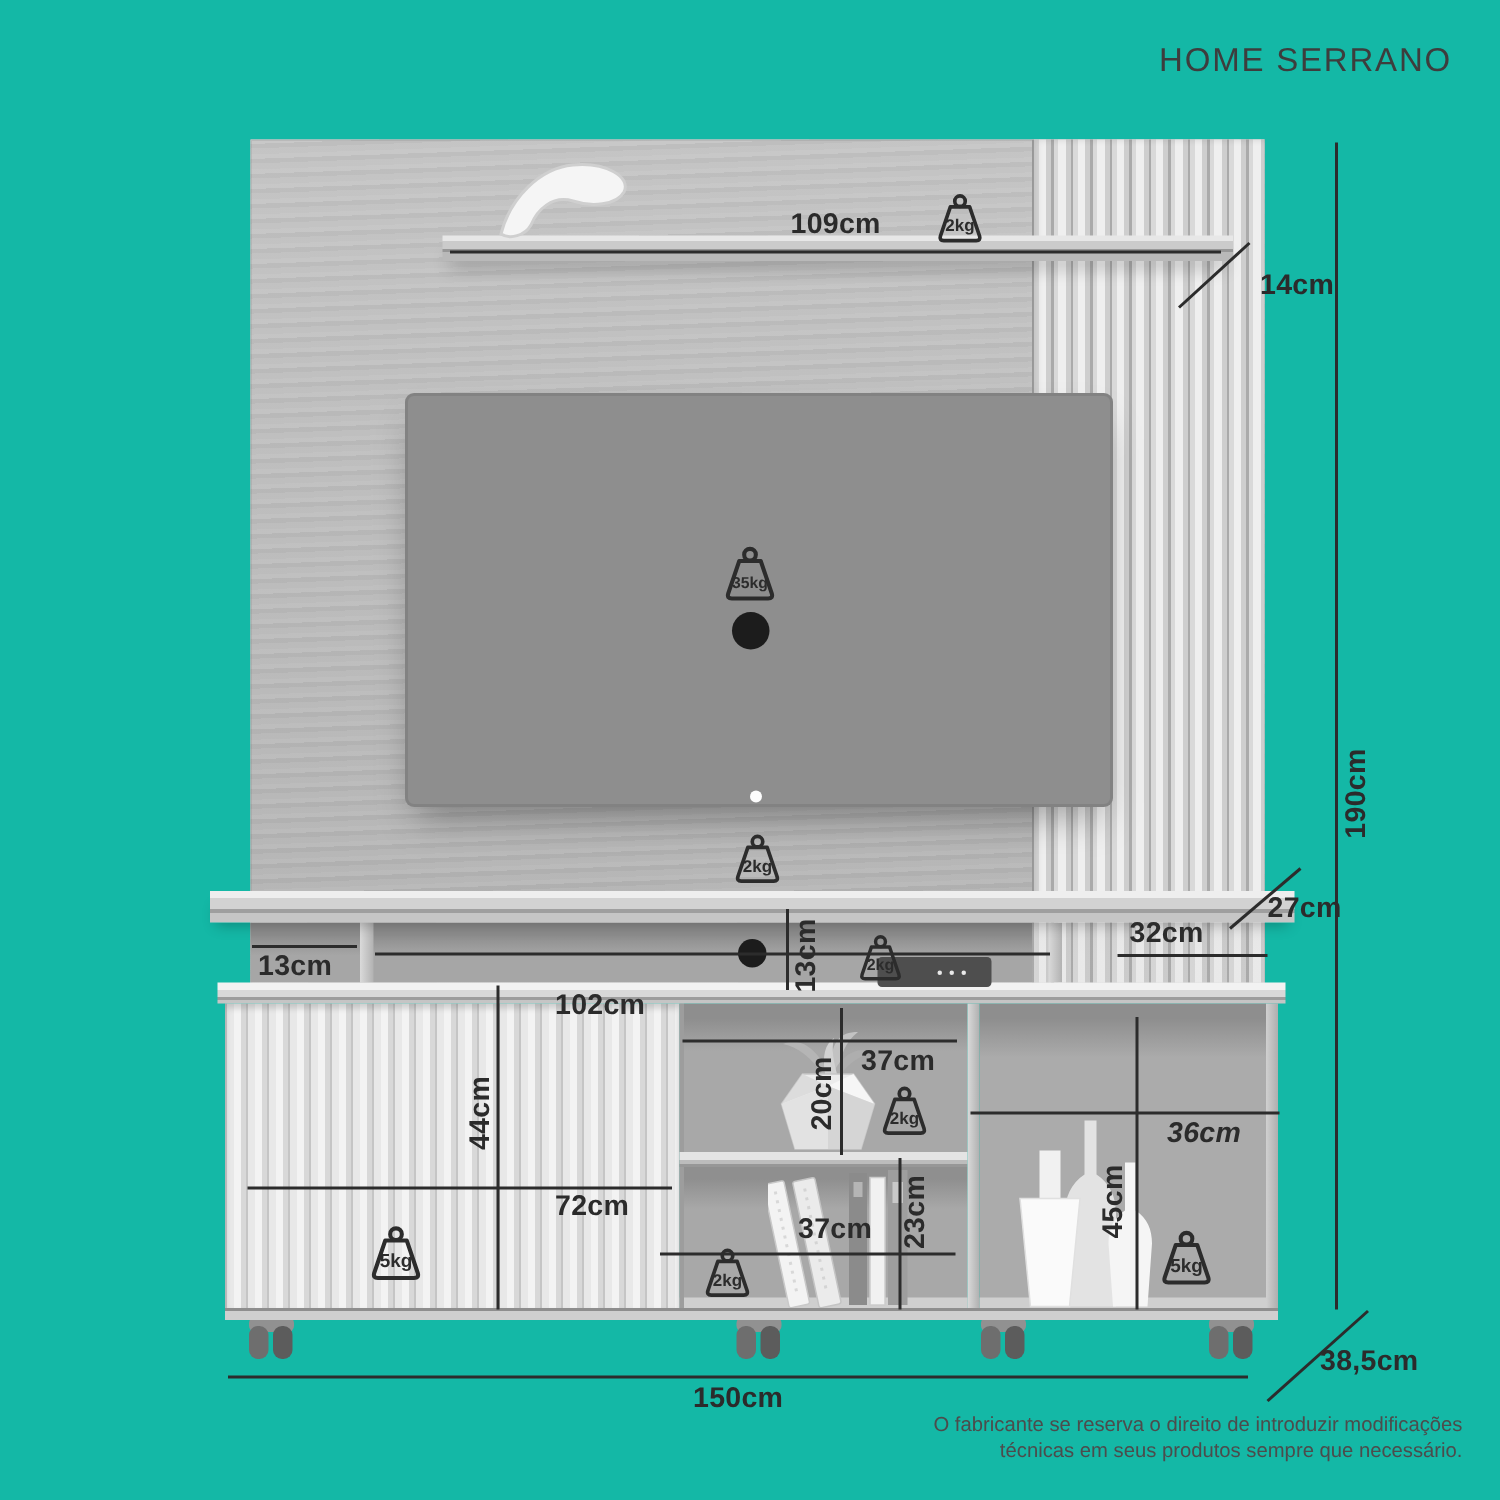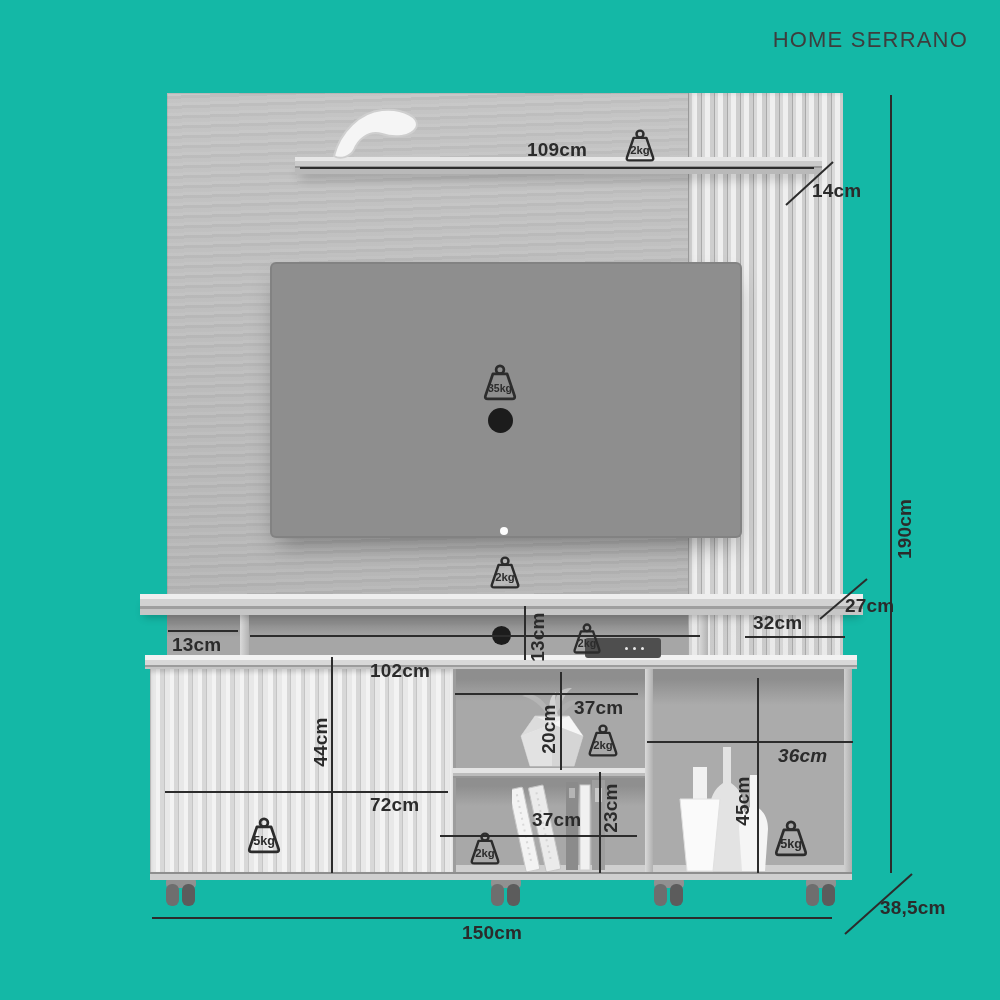--- a/index.html
+++ b/index.html
@@ -217,25 +217,29 @@
       <div class="dim-line-v" style="left: 524px; top: 606px; height: 54px;"></div>
       <div class="dim-label dim-label--v" style="left: 538px; top: 637px;">13cm</div>
       <div class="dim-line-v" style="left: 331px; top: 657px; height: 216px;"></div>
       <div class="dim-label dim-label--v" style="left: 321px; top: 742px;">44cm</div>
       <div class="dim-line-v" style="left: 560px; top: 672px; height: 98px;"></div>
       <div class="dim-label dim-label--v" style="left: 549px; top: 729px;">20cm</div>
       <div class="dim-line-v" style="left: 599px; top: 772px; height: 101px;"></div>
       <div class="dim-label dim-label--v" style="left: 611px; top: 808px;">23cm</div>
       <div class="dim-line-v" style="left: 757px; top: 678px; height: 195px;"></div>
       <div class="dim-label dim-label--v" style="left: 743px; top: 801px;">45cm</div>
-      <div class="dim-label" style="left: 812px; top: 180px;">14cm</div>
+      <div class="dim-label" style="left: 840px; top: 180px;">14cm</div>
       <div class="dim-label" style="left: 845px; top: 595px;">27cm</div>
       <div class="dim-label" style="left: 880px; top: 897px;">38,5cm</div>
     </div>
 
+  <div class="footer">
+    <div>O fabricante se reserva o direito de introduzir modificações</div>
+    <div>técnicas em seus produtos sempre que necessário.</div>
+  </div>
 
 <div class="weight-icon" style="left: 621px; top: 129px;"><svg width="38" height="34" viewBox="0 0 40 36">
         <circle cx="20" cy="5.4" r="3.7" fill="none" stroke="#2c2c2c" stroke-width="2.6"></circle>
         <path d="M13.2 9.4 L26.8 9.4 L33.8 30 Q34.8 33.2 31.5 33.2 L8.5 33.2 Q5.2 33.2 6.2 30 Z" fill="none" stroke="#2c2c2c" stroke-width="2.6" stroke-linejoin="round"></path>
         <text x="20" y="26.5" text-anchor="middle" font-size="12" font-weight="bold" fill="#2c2c2c" font-family="Liberation Sans, sans-serif">2kg</text>
       </svg></div>
     <div class="weight-icon" style="left: 479px; top: 364px;"><svg width="42" height="38" viewBox="0 0 40 36">
         <circle cx="20" cy="5.4" r="3.7" fill="none" stroke="#2c2c2c" stroke-width="2.6"></circle>
         <path d="M13.2 9.4 L26.8 9.4 L33.8 30 Q34.8 33.2 31.5 33.2 L8.5 33.2 Q5.2 33.2 6.2 30 Z" fill="none" stroke="#2c2c2c" stroke-width="2.6" stroke-linejoin="round"></path>
         <text x="20" y="26.5" text-anchor="middle" font-size="10" font-weight="bold" fill="#2c2c2c" font-family="Liberation Sans, sans-serif">35kg</text>

